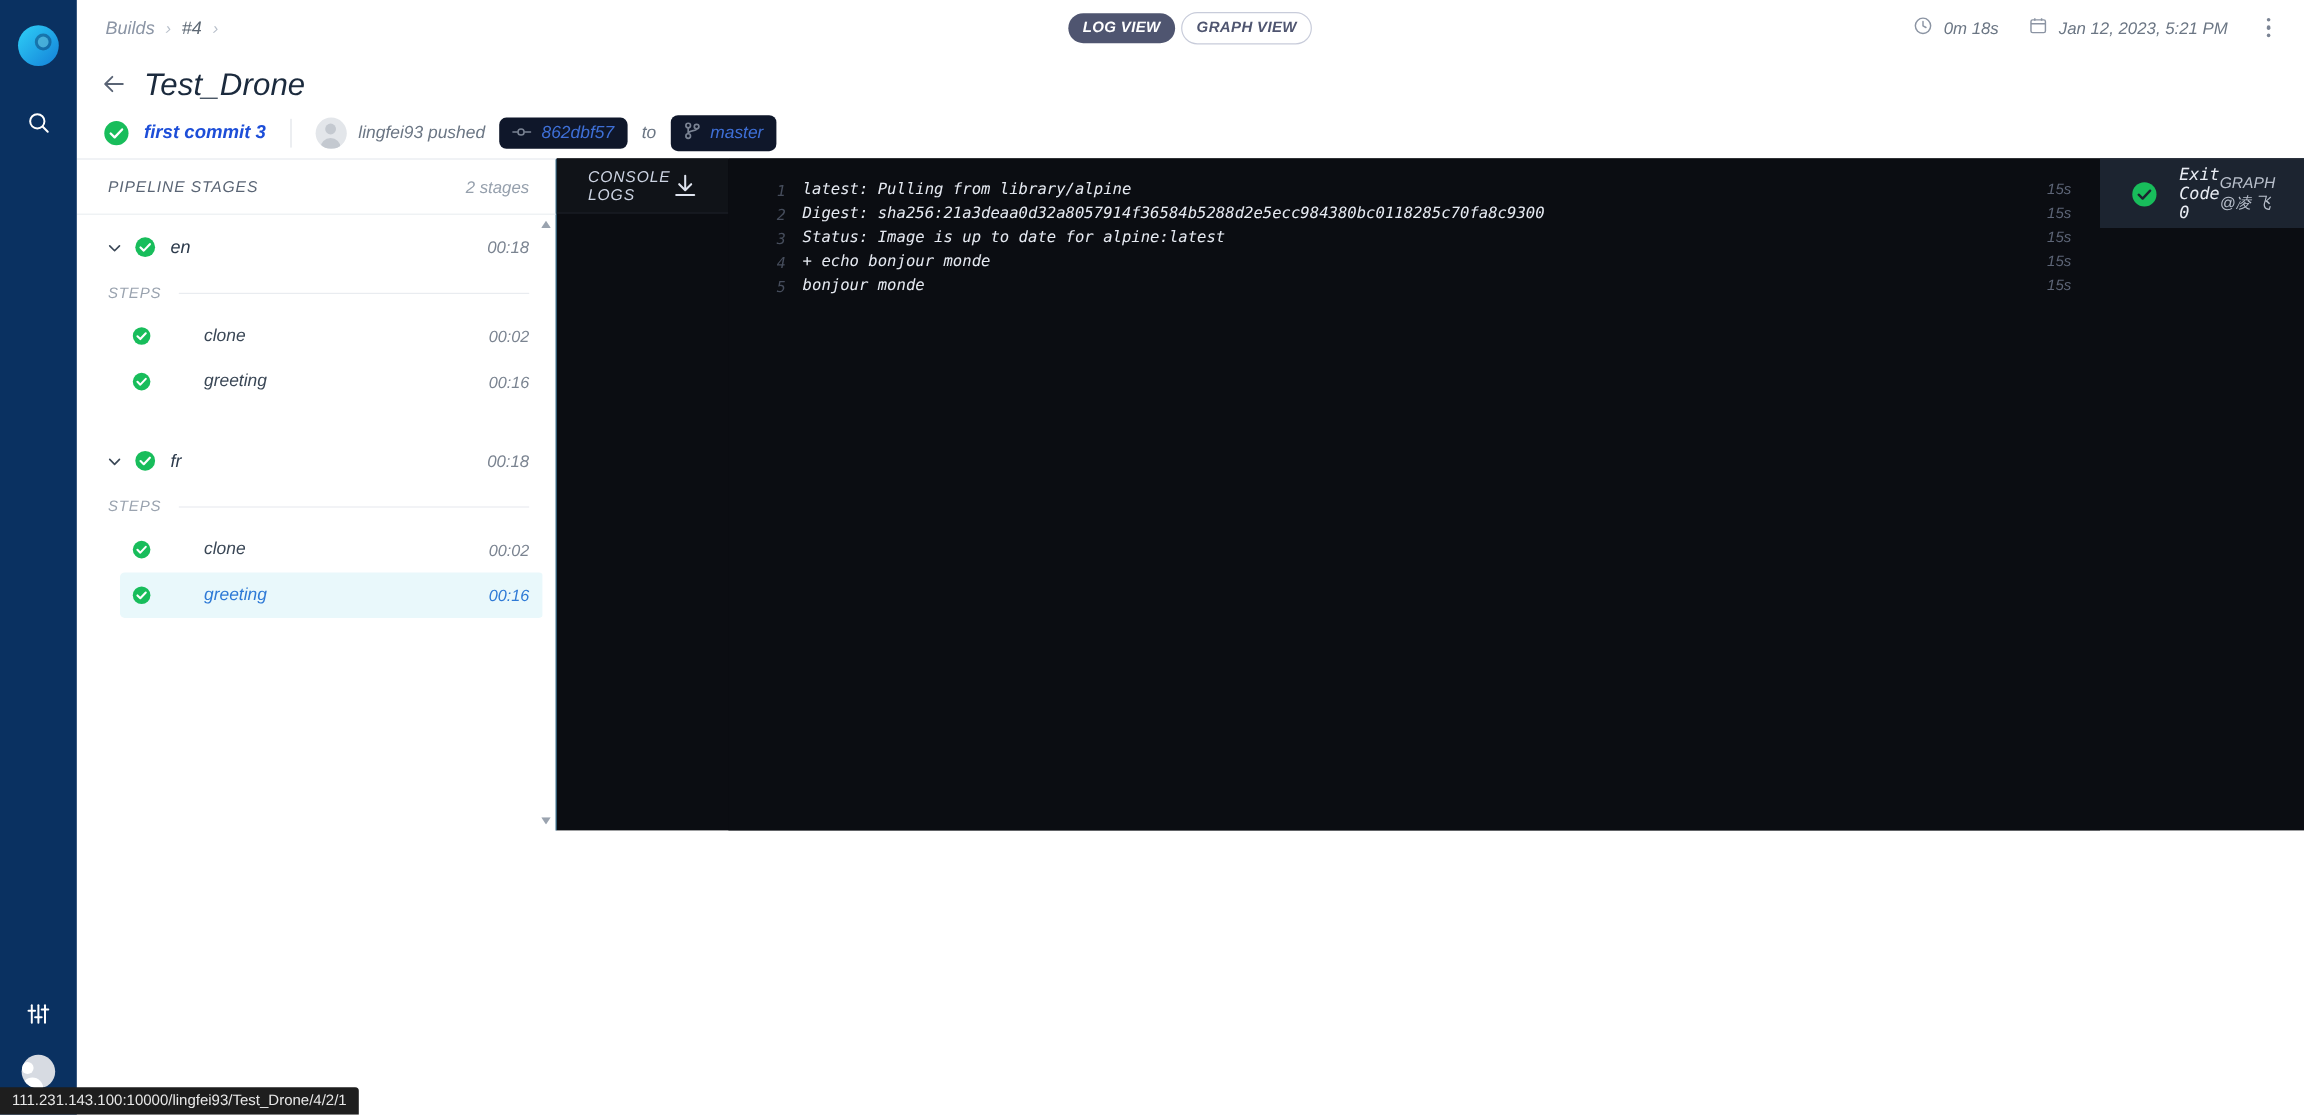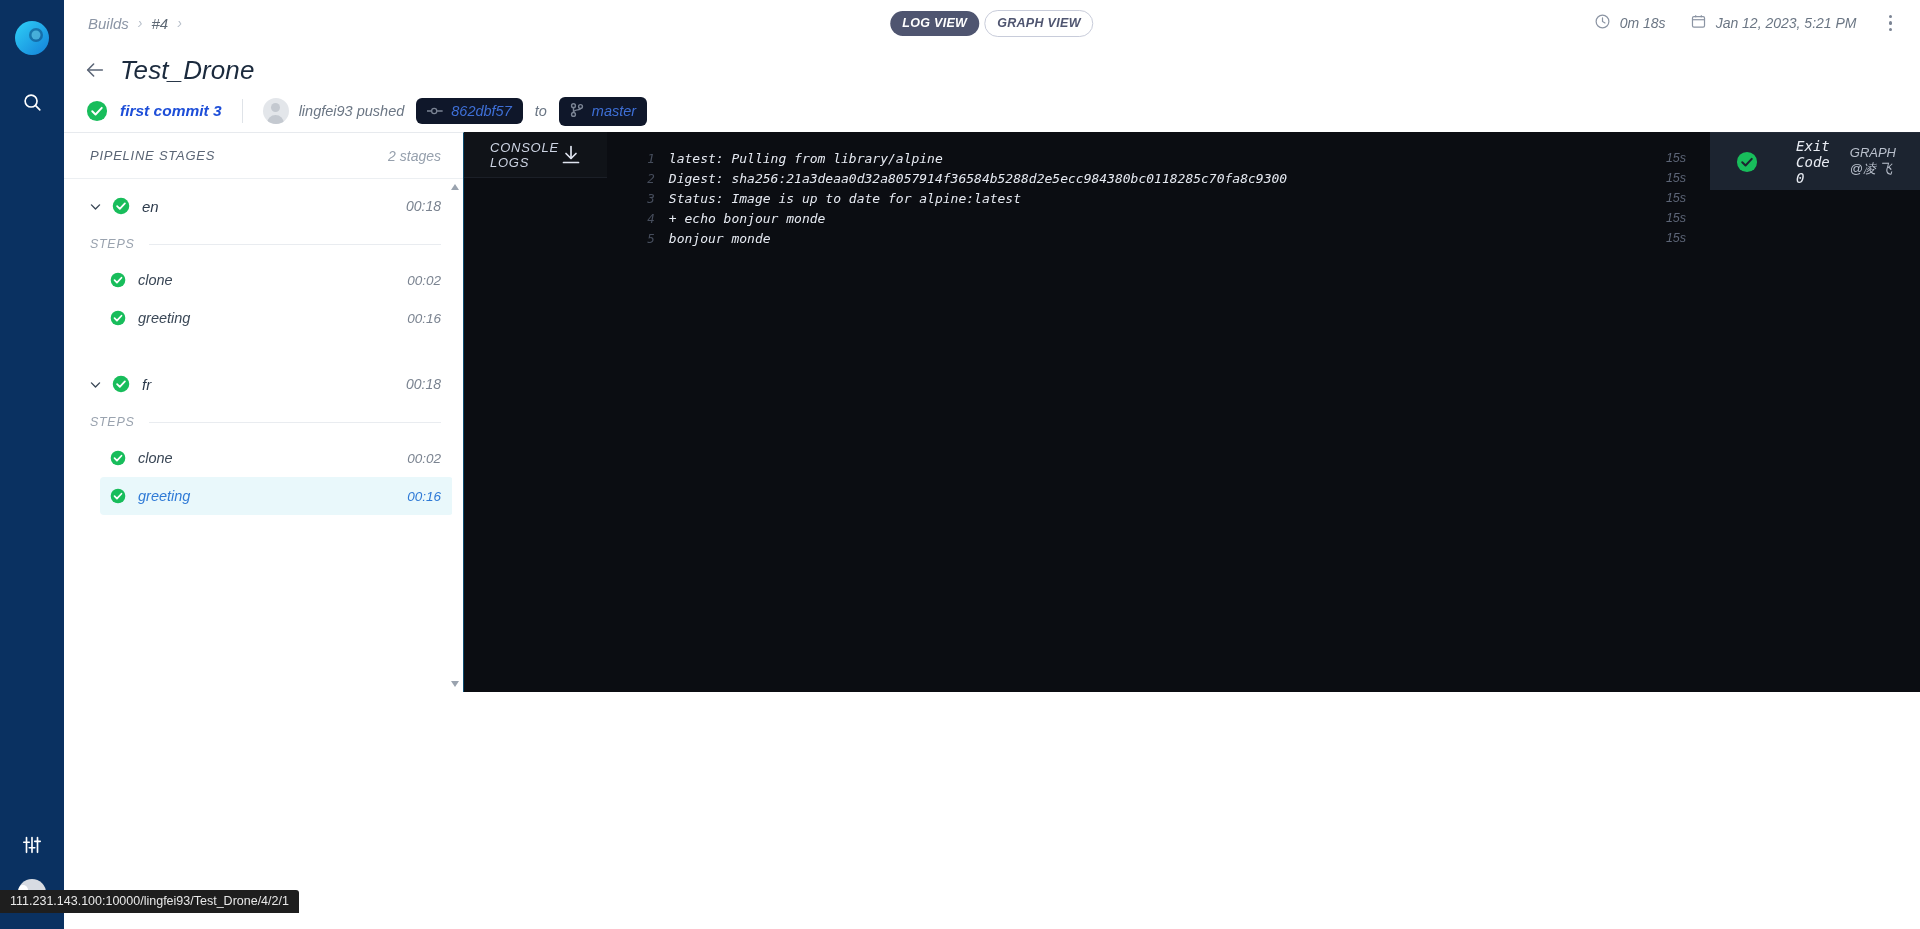--- a/index.html
+++ b/index.html
@@ -108,21 +108,21 @@
   .stage-ic { margin-left: 8px; width:18px; height:18px; flex:0 0 18px; }
   .stage-name { margin-left: 12px; font-size: 15px; color:#2c3a4b; }
   .stage-time { margin-left:auto; font-size: 14px; color:#7b8491; }
 
   .steps-head { display:flex; align-items:center; padding: 8px 22px 8px 26px; height: 34px; }
   .steps-label { font-size: 12.5px; letter-spacing: .7px; color:#9aa3af; }
   .steps-line { flex:1 1 auto; height:1px; background:#e9ecf0; margin-left: 14px; }
 
   .step-row {
     display:flex; align-items:center; height: 38px; margin: 0 10px 0 36px;
-    padding: 0 12px 0 10px; border-radius: 4px; cursor:pointer;
+    padding: 0 12px 0 10px; border-radius: 4px; cursor:pointer;gap:32px;
   }
   .step-row.selected { background:#e9f8fb; }
   .step-ic { width:16px; height:16px; flex:0 0 16px; }
   .step-name { margin-left: 12px; font-size: 14.5px; color:#3a4756; }
   .step-row.selected .step-name { color:#2f7ad6; }
   .step-time { margin-left:auto; font-size: 13.5px; color:#7b8491; }
   .step-row.selected .step-time { color:#2f7ad6; }
 
   .stage-gap { height: 26px; }
 
@@ -145,29 +145,29 @@
   .logline {
     display:flex; align-items:center; height: 20px;
     font-family: "DejaVu Sans Mono", monospace; font-size: 13px;
   }
   .ln { width: 62px; flex:0 0 62px; text-align:right; color:#464d5c; padding-right: 14px; font-size:12.5px; }
   .lt { color:#e6eaf2; white-space:pre; flex:1 1 auto; }
   .ld { color:#5d6577; font-size:12.5px; padding-right: 24px; font-family:"Liberation Sans", sans-serif; }
 
   .console-foot {
     height: 58px; flex:0 0 58px; display:flex; align-items:center;
-    padding: 0 24px 0 26px; background:#1c2430; border-top:1px solid #232b38;gap:20px;
+    padding: 0 24px 0 26px; background:#1c2430; border-top:1px solid #232b38;
   }
   .exit-ic { width: 22px; height:22px; flex:0 0 22px; }
   .exit-txt { margin-left: 18px; font-family:"DejaVu Sans Mono", monospace; font-size: 14px; color:#e8ecf3; }
   .watermark { margin-left:auto; font-size: 13px; color:#b9c0cc; }
 
   
   .statusurl {
-    position:absolute; left: 0; bottom: 16px; z-index: 50;
+    position:absolute; left: 0; bottom: 0; z-index: 50;
     background:#1e1e1e; color:#e8e8e8; font-size: 12.5px;
     padding: 4px 10px 5px; border-top-right-radius: 3px;
     font-family:"Liberation Sans", sans-serif;
   }
 </style>
 </head>
 <body>
 
 <div class="app">
 

